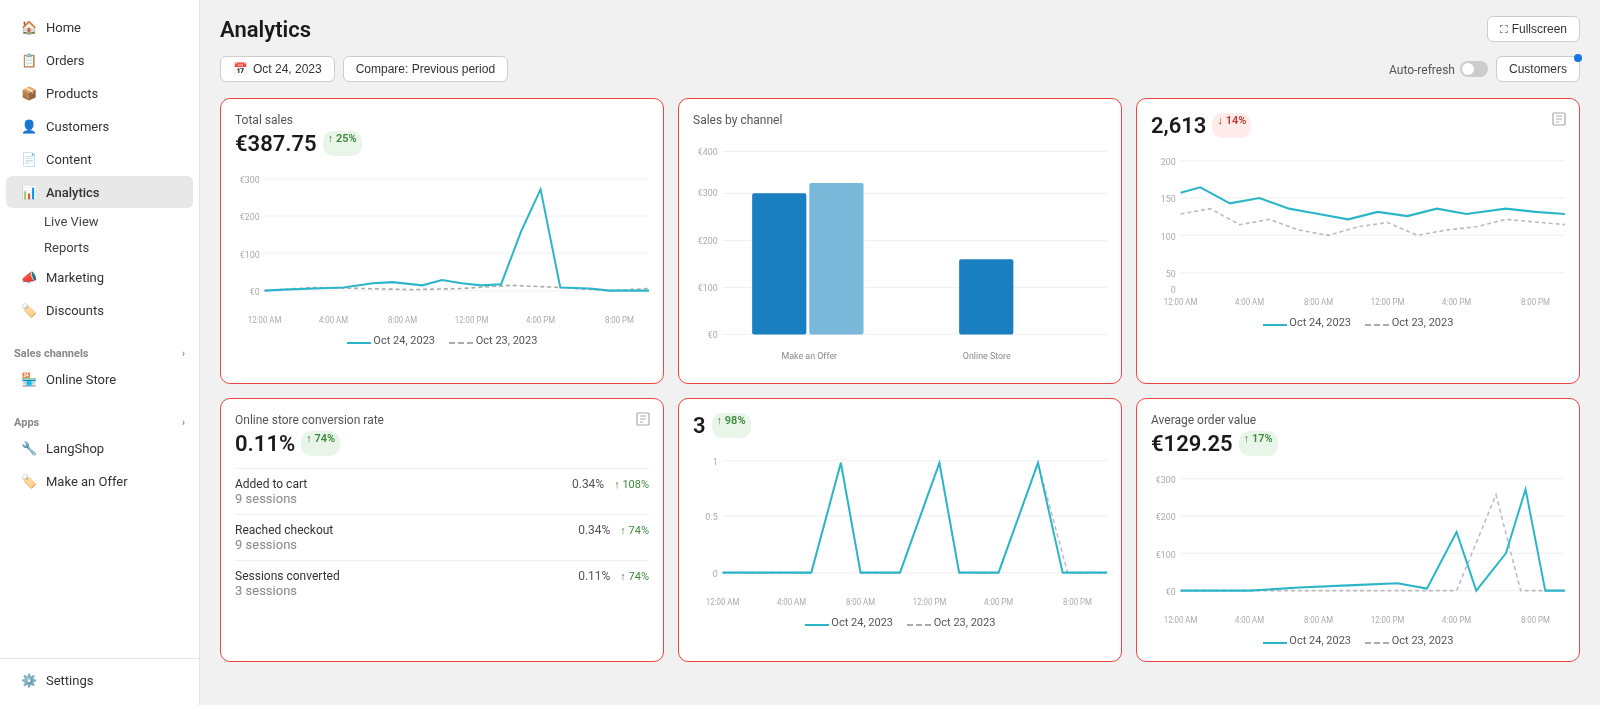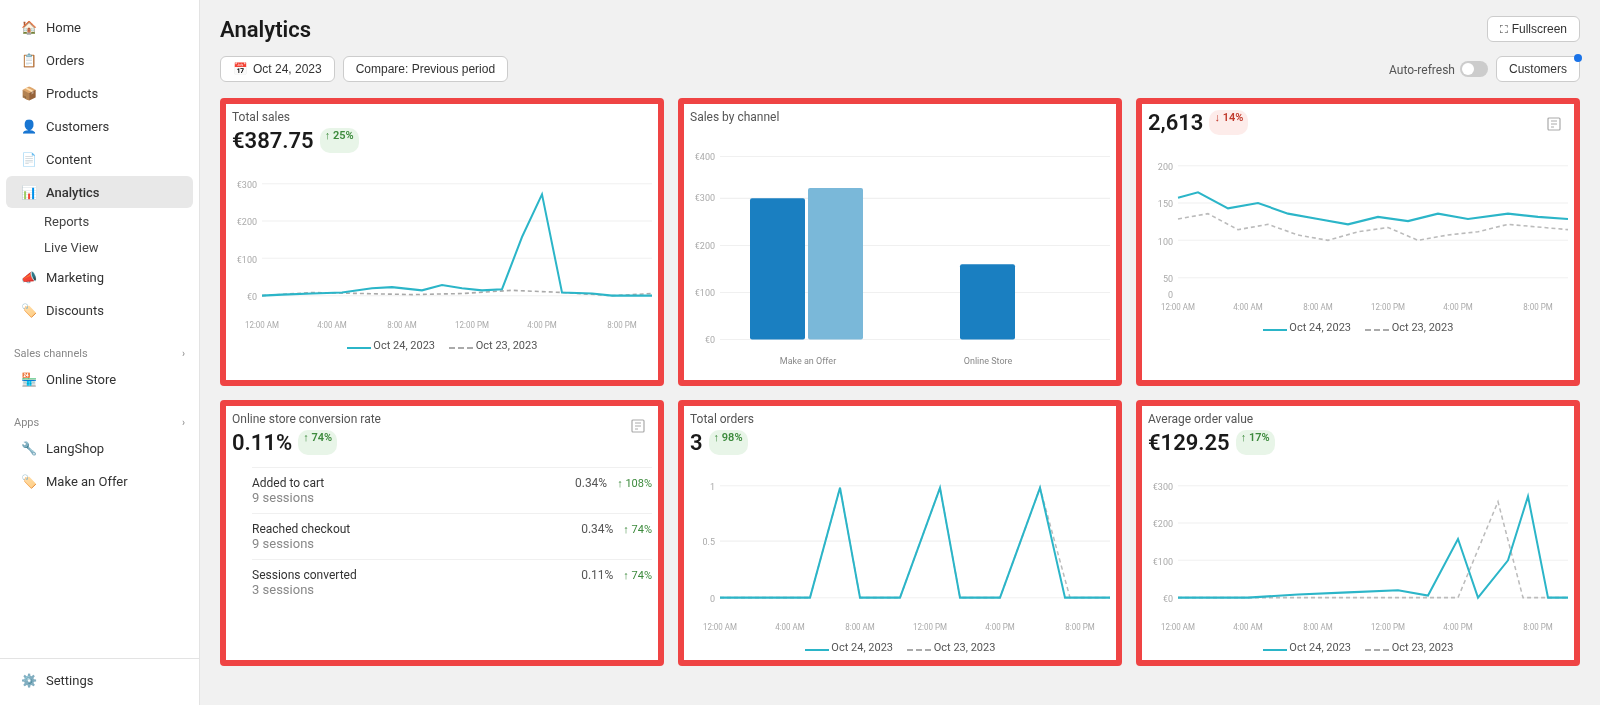--- a/index.html
+++ b/index.html
@@ -35,21 +35,21 @@
       cursor: pointer;
       color: #444;
       font-size: 13px;
       border-radius: 6px;
       margin: 1px 6px;
     }
     .sidebar-section-label {
       font-size: 11px;
       color: #888;
       padding: 8px 14px 2px 14px;
-      font-weight: 400;
+      font-weight: 700;
       display: flex;
       align-items: center;
       justify-content: space-between;
     }
     .sidebar-section-label .chevron { font-size: 10px; }
     .sidebar-spacer { flex: 1; }
     .sidebar-bottom { border-top: 1px solid #e3e3e3; padding-top: 4px; }
 
     
     #main {
@@ -83,35 +83,35 @@
     .customize-btn {
       padding: 5px 12px; border: 1px solid #ccc; border-radius: 6px;
       background: #fff; cursor: pointer; font-size: 12px; color: #333;
       position: relative;
     }
     .dot-badge { width: 8px; height: 8px; background: #1a73e8; border-radius: 50%; position: absolute; top: -3px; right: -3px; }
 
     
     .cards-grid { display: grid; grid-template-columns: repeat(3, 1fr); gap: 14px; }
     .card {
-      background: #fff; border-radius: 4px; padding: 6px;
-      border: 6px solid #ef4444; position: relative;
+      background: #fff; border-radius: 10px; padding: 14px;
+      border: 1px solid #ef4444; position: relative;
     }
     .card-title { font-size: 12px; color: #555; margin-bottom: 4px; }
     .card-value { font-size: 22px; font-weight: 600; color: #1a1a1a; display: flex; gap: 6px; }
     .badge-up { font-size: 11px; color: #3c8a3c; background: #e8f5e8; padding: 1px 5px; border-radius: 10px; }
     .badge-down { font-size: 11px; color: #c0392b; background: #fdecea; padding: 1px 5px; border-radius: 10px; }
     .card-icon-btn { position: absolute; top: 12px; right: 12px; color: #aaa; cursor: pointer; }
-    .chart-container { width: 100%; height: 160px; margin-top: 20px; position: relative; }
+    .chart-container { width: 100%; height: 160px; margin-top: 12px; position: relative; }
     .chart-legend { display: flex; align-items: center; gap: 14px; margin-top: 6px; justify-content: center; font-size: 11px; color: #555; }
     .legend-line { width: 24px; height: 2px; display: inline-block; }
     .legend-dashed { width: 24px; height: 2px; border-top: 2px dashed #aaa; display: inline-block; }
 
     
-    .conv-table { margin-top: 12px; margin-left: 20px; }
+    .conv-table { margin-top: 12px; }
     .conv-row { display: flex; align-items: flex-start; justify-content: space-between; padding: 8px 0; border-top: 1px solid #f0f0f0; }
     .conv-label { font-size: 12px; color: #333; }
     .conv-sublabel { font-size: 13px; color: #888; }
     .conv-right { display: flex; align-items: center; gap: 10px; }
     .conv-pct { font-size: 12px; color: #555; }
     .conv-badge-up { font-size: 11px; color: #3c8a3c; }
   </style>
 </head>
 <body>
 
@@ -135,24 +135,24 @@
     </div>
     <div class="sidebar-item">
       <span class="icon">📄</span>
       <span>Content</span>
     </div>
     <div class="sidebar-item active">
       <span class="icon">📊</span>
       <span>Analytics</span>
     </div>
     <div class="sidebar-sub-item">
+      <span>Live View</span>
+    </div>
+    <div class="sidebar-sub-item">
       <span>Reports</span>
-    </div>
-    <div class="sidebar-sub-item">
-      <span>Live View</span>
     </div>
     <div class="sidebar-item">
       <span class="icon">📣</span>
       <span>Marketing</span>
     </div>
     <div class="sidebar-item">
       <span class="icon">🏷️</span>
       <span>Discounts</span>
     </div>
   </div>
@@ -380,21 +380,20 @@
           </div>
           <div class="conv-right">
             <span class="conv-pct">0.11%</span>
             <span class="conv-badge-up">↑ 74%</span>
           </div>
         </div>
       </div>
     </div>
 
     <div class="card">
-      <div class="card-title">Total orders</div>
       <div class="card-value">
         <span>3</span>
         <span class="badge-up">↑ 98%</span>
       </div>
       <div class="chart-container">
         <svg width="100%" height="100%" viewBox="0 0 420 150" preserveAspectRatio="none">
           <line x1="30" y1="10" x2="420" y2="10" stroke="#f0f0f0" stroke-width="1"></line>
           <line x1="30" y1="62" x2="420" y2="62" stroke="#f0f0f0" stroke-width="1"></line>
           <line x1="30" y1="115" x2="420" y2="115" stroke="#f0f0f0" stroke-width="1"></line>
           <text x="25" y="14" font-size="9" fill="#aaa" text-anchor="end">1</text>

